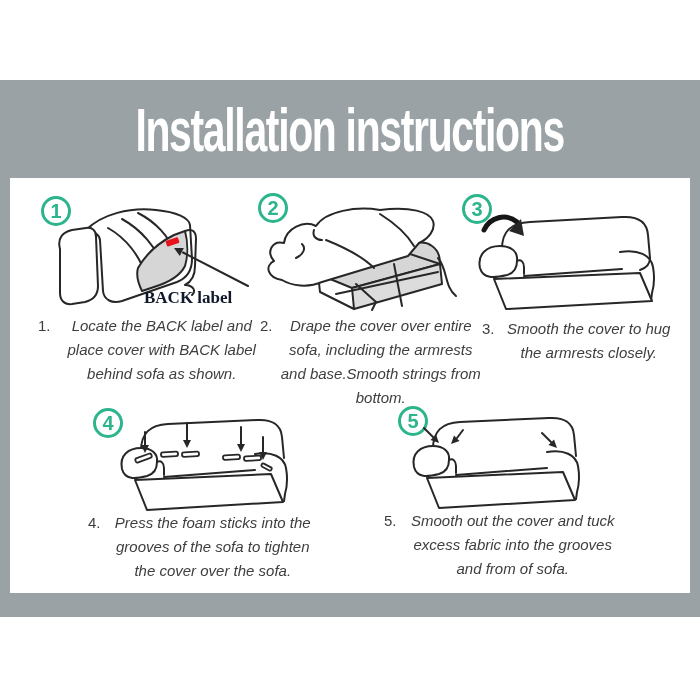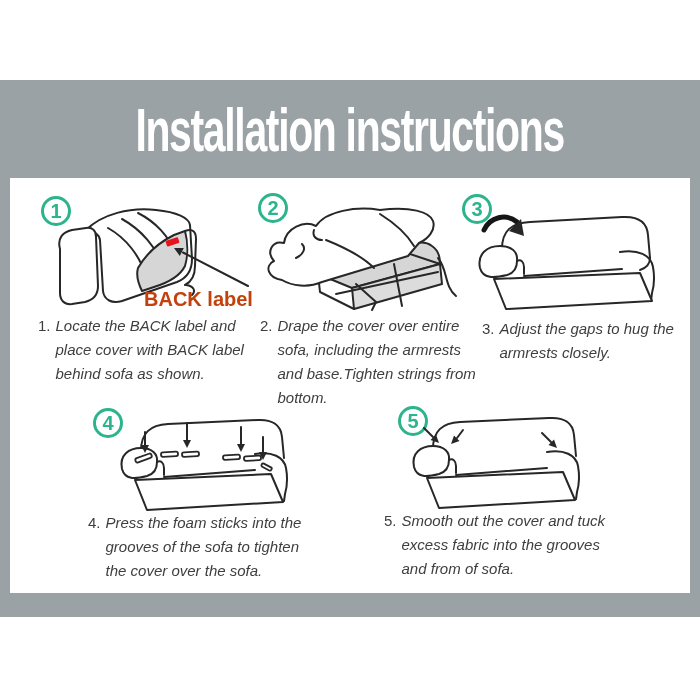--- a/index.html
+++ b/index.html
@@ -2,42 +2,42 @@
 <html style="--band: #9aa2a5; --teal: #2cb48c; --red: #e6131c; --ink: #3e3e3e; --line: #272727; --shade: #d6d6d6;"><head>
 <meta charset="utf-8">
 <style>
   :root{
     --band:#9aa2a5; --teal:#2cb48c; --red:#e6131c;
     --ink:#3e3e3e; --line:#272727; --shade:#d6d6d6;
   }
   html,body{margin:0;padding:0;background:#fff;}
   .stage{
     position:relative;width:700px;height:700px;background:#fff;
-    font-family:"Liberation Sans","DejaVu Sans",sans-serif;overflow:hidden;
+    font-family:"Liberation Sans","DejaVu Sans",sans-serif;overflow:hidden;text-align:center;
   }
   .band{position:absolute;left:0;top:80px;width:700px;height:537px;background:var(--band,#9aa2a5);}
   .title-wrap{
     position:absolute;left:0;top:80px;width:700px;height:98px;
     display:flex;align-items:center;justify-content:center;
   }
   .title-wrap span{
     display:inline-block;color:#fff;font-weight:bold;font-size:62px;
     letter-spacing:-2px;white-space:nowrap;transform:scaleX(.66);
   }
   .panel{position:absolute;left:10px;top:178px;width:680px;height:415px;background:#fff;}
   .badge{
     position:absolute;width:30px;height:30px;border:3px solid var(--teal,#2cb48c);
     border-radius:50%;display:flex;align-items:center;justify-content:center;
     color:var(--teal,#2cb48c);font-size:20px;font-weight:bold;box-sizing:border-box;
   }
   .cap{position:absolute;display:flex;gap:5px;color:var(--ink,#3e3e3e);font-size:15px;line-height:24px;}
   .cap .n{flex:0 0 auto;}
   .cap .t{flex:1;font-style:italic;}
   .annot{
-    position:absolute;color:#c2410c;font-size:20px;font-weight:600;white-space:nowrap;
+    position:absolute;color:#0f172a;font-size:17px;font-weight:600;white-space:nowrap;font-family:Liberation Serif, serif;
   }
   .illus{position:absolute;}
   
   .ln{stroke:var(--line,#272727);stroke-width:2;fill:none;stroke-linecap:round;stroke-linejoin:round;}
   .lnw{stroke:var(--line,#272727);stroke-width:2;fill:#fff;stroke-linecap:round;stroke-linejoin:round;}
   .shade{stroke:var(--line,#272727);stroke-width:2;fill:var(--shade,#d6d6d6);stroke-linejoin:round;}
   .shadelight{stroke:var(--line,#272727);stroke-width:2;fill:#dcdcdc;stroke-linejoin:round;}
   .redtag{fill:var(--red,#e6131c);stroke:none;}
   .solid{fill:var(--line,#272727);stroke:none;}
   .thin{stroke:var(--line,#272727);stroke-width:2;fill:none;stroke-linecap:round;}
@@ -101,42 +101,42 @@
       <path class="ln" d="M118,8 C134,18 146,30 152,40"></path>
 
       <g>
         <path class="thin" d="M94,78 L114,96 L110,104"></path>
         <path class="thin" d="M132,58 L140,100"></path>
         <path class="thin" d="M176,52 C186,64 182,80 194,90"></path>
       </g>
     </svg>
     <div class="cap" style="left:250px;top:136px;width:224px;">
       <span class="n">2.</span>
-      <span class="t">Drape the cover over entire sofa, including the armrests and base.Tighten strings from bottom.</span>
+      <span class="t">Drape the cover over entire sofa, including the armrests and base.Smooth strings from bottom.</span>
     </div>
 
     <div class="badge" style="left:452px;top:16px;">
       <span>3</span>
     </div>
     <svg class="illus" style="left:462px;top:28px;" width="210" height="108" viewBox="0 0 210 108">
       <path class="ln" d="M30,46 C29,24 40,17 58,16 L150,11 C166,10 175,16 176,29 L178,52"></path>
       <path class="ln" d="M148,46 C166,43 179,49 181,61 C183,72 182,80 180,87 L179,95"></path>
       <path class="ln" d="M178,52 C178,58 174,62 168,64"></path>
       <path class="lnw" d="M8,62 C5,48 15,40 28,40 C40,40 46,46 45,55 C45,62 42,67 35,69 C22,72 11,73 8,62 Z"></path>
       <path class="ln" d="M45,55 C49,53 52,56 52,61 L52,68"></path>
       <path class="ln" d="M52,70 C90,67 124,65 150,63"></path>
       <path class="lnw" d="M22,73 L168,67 L180,95 L34,103 Z"></path>
       <g>
         <path class="thick" d="M12,24 C18,11 34,7 45,16"></path>
         <polygon class="solid" points="49,13 52,30 37,25" fill="#161616"></polygon>
       </g>
     </svg>
     <div class="cap" style="left:472px;top:139px;width:196px;">
       <span class="n">3.</span>
-      <span class="t">Adjust the gaps to hug the armrests closely.</span>
+      <span class="t">Smooth the cover to hug the armrests closely.</span>
     </div>
 
     <div class="badge" style="left:83px;top:230px;">
       <span>4</span>
     </div>
     <svg class="illus" style="left:105px;top:232px;" width="195" height="105" viewBox="0 0 195 105">
       <path class="ln" d="M26,44 C25,22 36,15 53,14 L142,10 C157,9 166,15 167,27 L169,48"></path>
       <path class="ln" d="M140,44 C157,41 169,47 171,58 C173,69 172,77 170,84 L169,91"></path>
       <path class="lnw" d="M7,59 C4,45 14,38 26,38 C37,38 43,44 42,52 C42,59 39,64 32,66 C20,69 10,70 7,59 Z"></path>
       <path class="ln" d="M42,52 C46,50 49,53 49,58 L49,65"></path>

